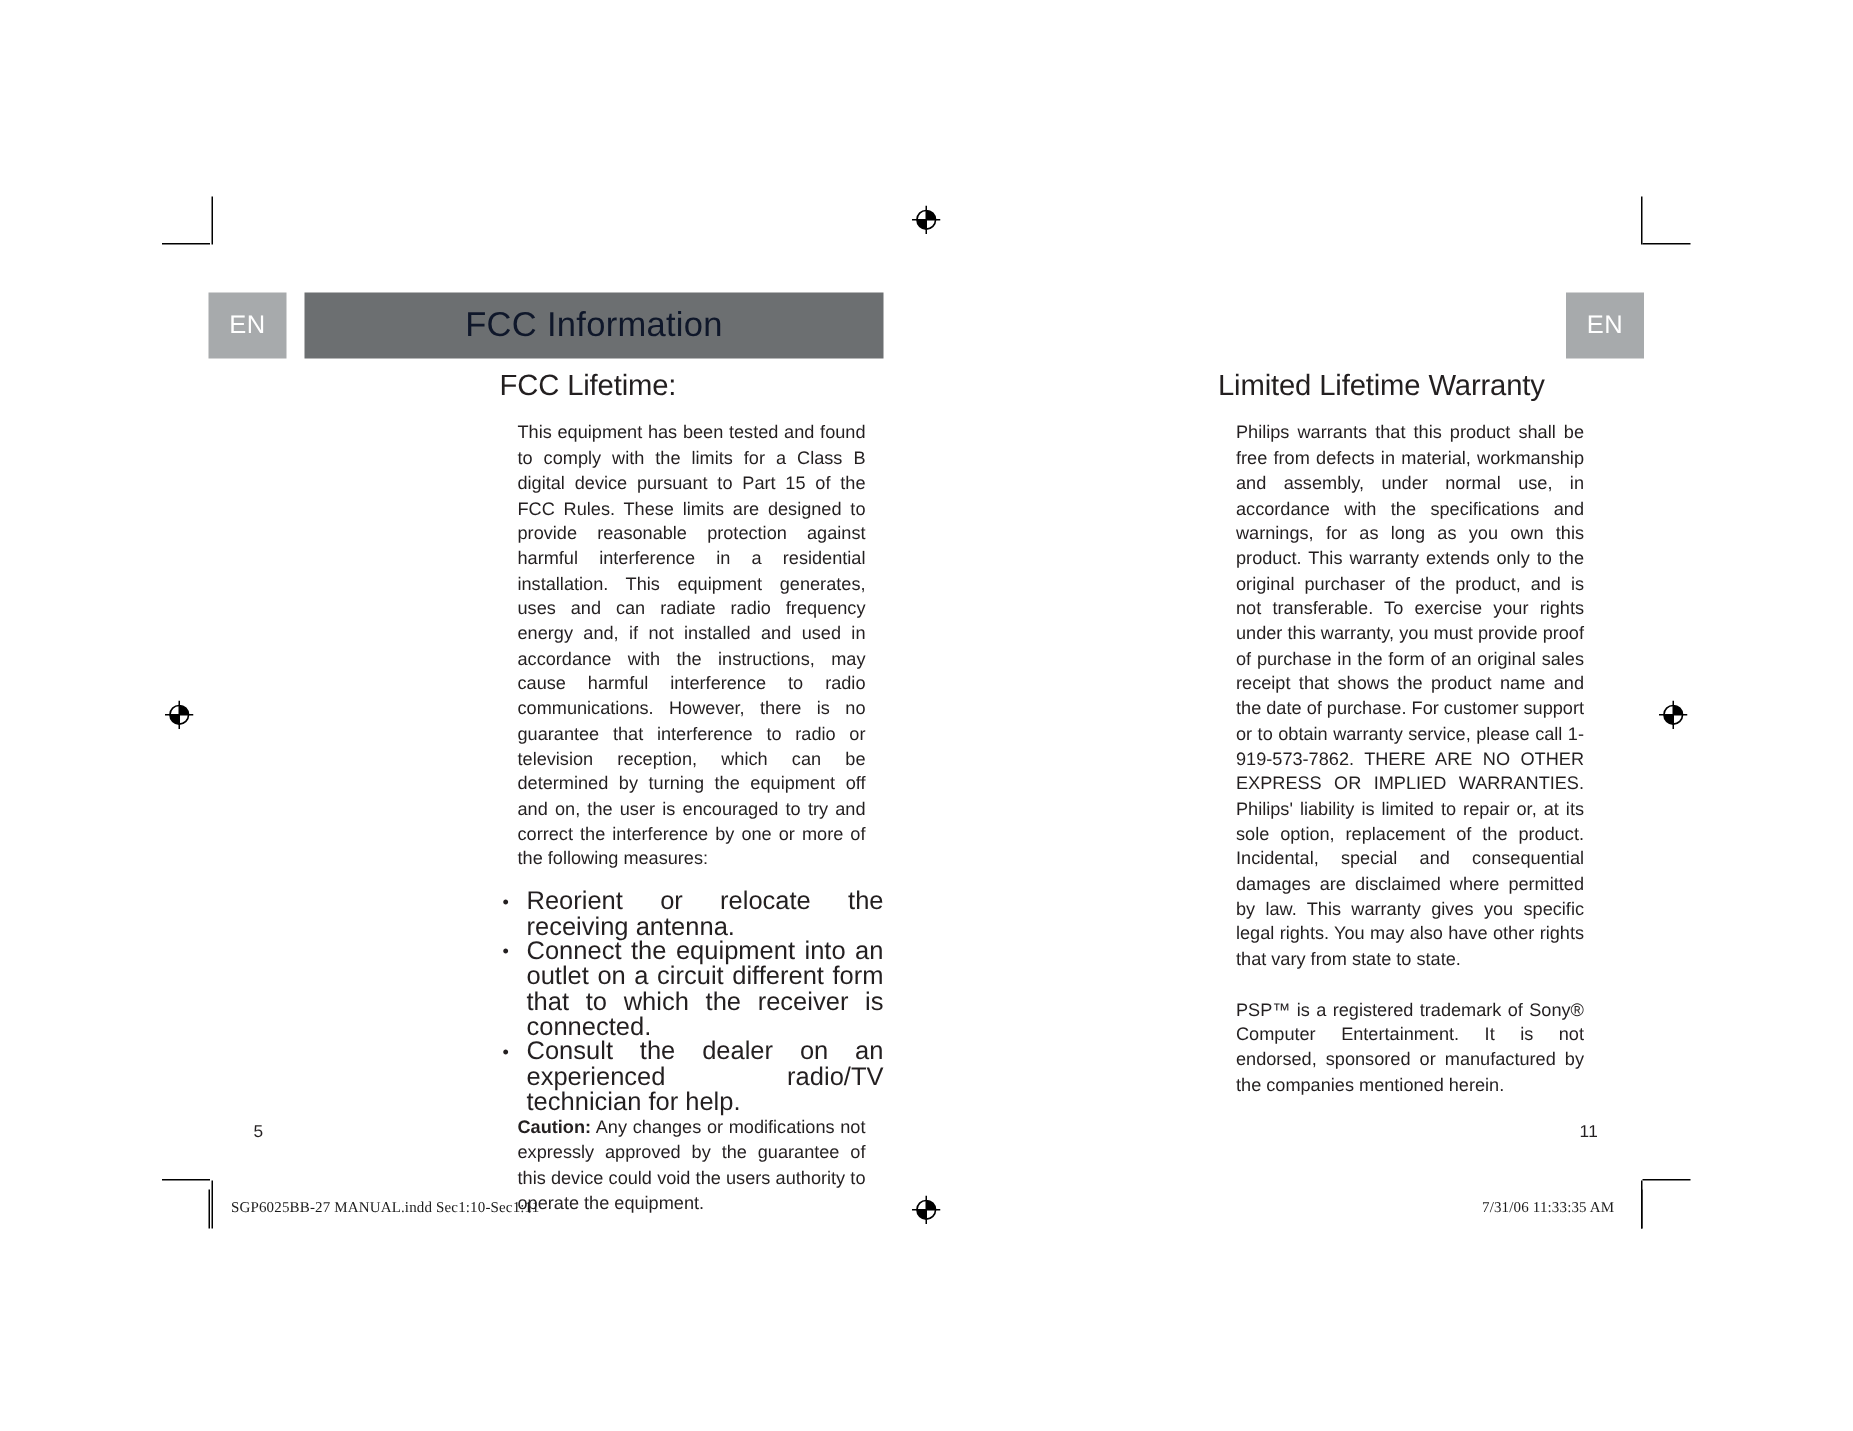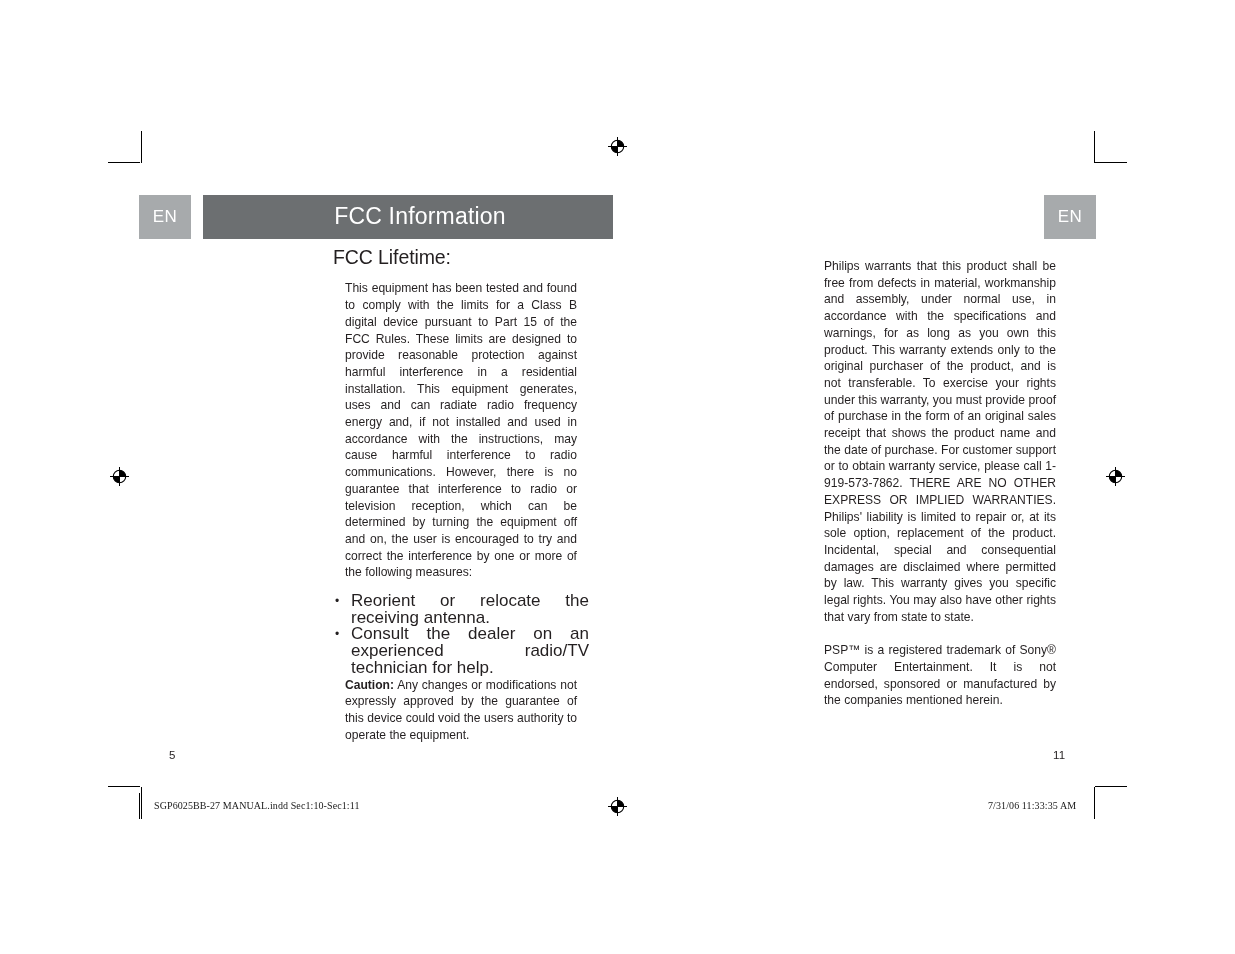--- a/index.html
+++ b/index.html
@@ -49,24 +49,23 @@
     font-size: 17px;
     letter-spacing: 0.4px;
     display: flex;
     align-items: center;
     justify-content: center;
   }
   .title-bar {
     position: absolute;
     height: 44px;
     background: #6c6f71;
-    color: #ffffff;
+    color: #0f172a;
     display: flex;
     align-items: center;
-    padding-left: 24px;
   }
   .title-bar.left   { justify-content: center; padding-right: 0; }
   .title-bar.right  { justify-content: center; }
   .title-bar .title-text {
     font-size: 23px;
     font-weight: 400;
     letter-spacing: 0.2px;
     line-height: 1;
     position: relative;
     top: -1px;
@@ -218,37 +217,41 @@
   <div class="col left">
     <h2 class="section-heading">FCC Lifetime:</h2>
 
     <p class="body-text">This equipment has been tested and found to comply with the limits for a Class B digital device pursuant to Part 15 of the FCC Rules. These limits are designed to provide reasonable protection against harmful interference in a residential installation. This equipment generates, uses and can radiate radio frequency energy and, if not installed and used in accordance with the instructions, may cause harmful interference to radio communications. However, there is no guarantee that interference to radio or television reception, which can be determined by turning the equipment off and on, the user is encouraged to try and correct the interference by one or more of the following measures:</p>
 
     <ul class="bullet-list">
       <li>
         <span>Reorient or relocate the receiving antenna.</span>
       </li>
       <li>
+        <span>Connect the equipment into an outlet on a circuit different form that to which the receiver is connected.</span>
+      </li>
+      <li>
         <span>Consult the dealer on an experienced radio/TV technician for help.</span>
       </li>
     </ul>
 
     <p class="body-text" style="margin-top:0;">
       <b>Caution:</b><span> Any changes or modifications not expressly approved by the guarantee of this device could void the users authority to operate the equipment.</span>
     </p>
   </div>
 
   <div class="folio" style="left:169px; top:749px;">5</div>
 
 
   <div class="lang-badge" style="left:1044px; top:195px;">
     <span>EN</span>
   </div>
 
   <div class="col right">
+    <h2 class="section-heading">Limited Lifetime Warranty</h2>
 
     <p class="body-text">Philips warrants that this product shall be free from defects in material, workmanship and assembly, under normal use, in accordance with the specifications and warnings, for as long as you own this product. This warranty extends only to the original purchaser of the product, and is not transferable. To exercise your rights under this warranty, you must provide proof of purchase in the form of an original sales receipt that shows the product name and the date of purchase.  For customer support or to obtain warranty service, please call 1-919-573-7862. THERE ARE NO OTHER EXPRESS OR IMPLIED WARRANTIES. Philips' liability is limited to repair or, at its sole option, replacement of the product.  Incidental, special and consequential damages are disclaimed where permitted by law.  This warranty gives you specific legal rights.  You may also have other rights that vary from state to state.</p>
 
     <p class="body-text">PSP™ is a registered trademark of Sony® Computer Entertainment. It is not endorsed, sponsored or manufactured by the companies mentioned herein.</p>
   </div>
 
   <div class="folio" style="left:1053px; top:749px;">11</div>
 
   <div class="slug-rule" style="left:139px;  top:793px; height:26px;"></div>
   <div class="slug" style="left:154px; top:800px;">SGP6025BB-27 MANUAL.indd   Sec1:10-Sec1:11</div>

